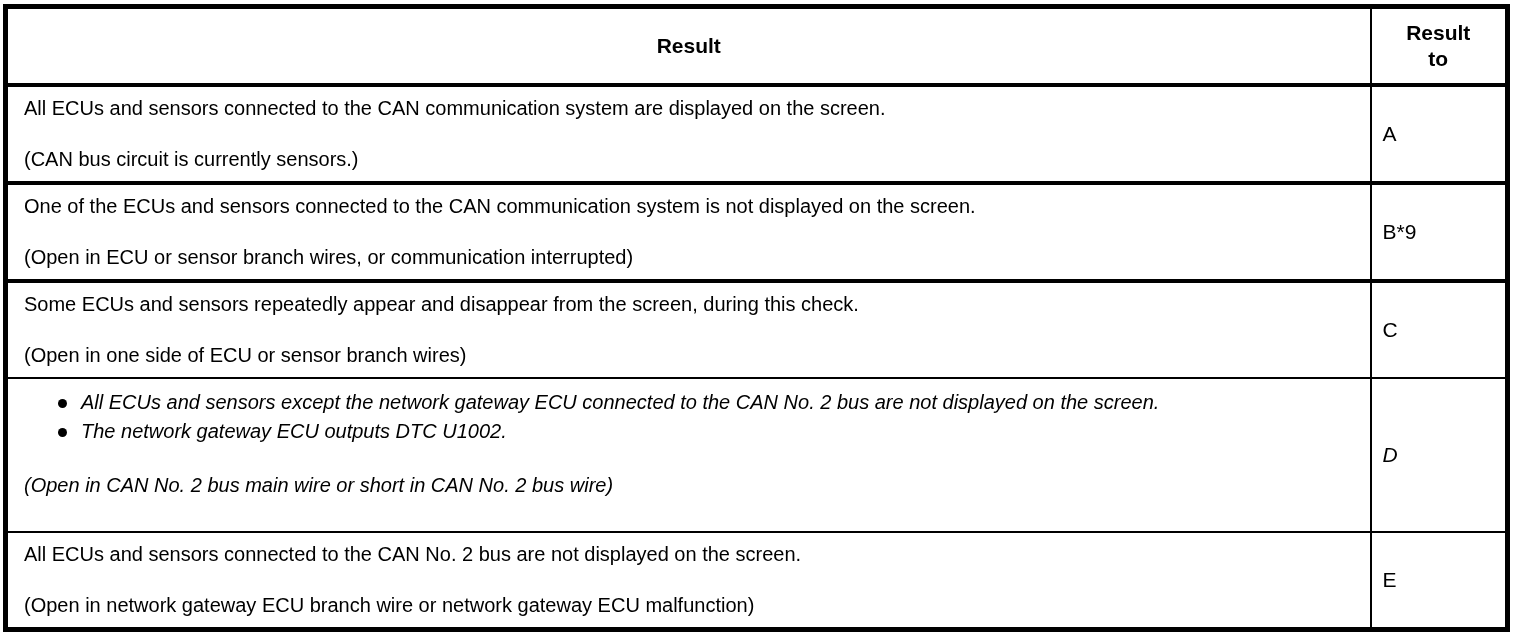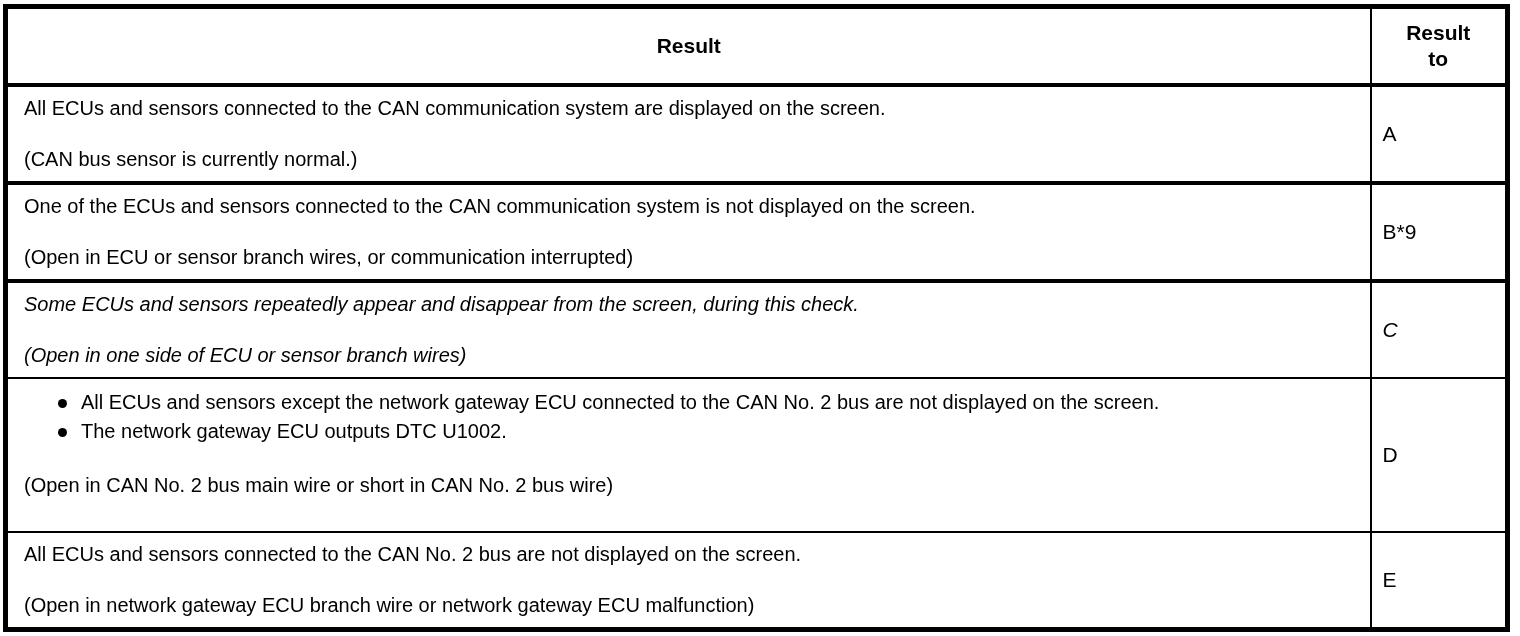--- a/index.html
+++ b/index.html
@@ -117,22 +117,22 @@
     font-size: 21px;
     line-height: 24px;
     vertical-align: middle;
     padding: 0 0 0 11px;
     text-align: left;
   }
 
   
   tr.row-1 td.cell { height: 92px; }
   tr.row-2 td.cell { height: 92px; }
-  tr.row-3 td.cell { height: 92px; font-style: italic; }
-  tr.row-4 td.cell { height: 152px; }
+  tr.row-3 td.cell { height: 92px; }
+  tr.row-4 td.cell { height: 152px; font-style: italic; }
   tr.row-5 td.cell { height: 92px; }
 </style>
 </head>
 <body>
 
 <div class="sheet">
 
   <table class="result-table">
     <colgroup>
       <col class="col-result">
@@ -147,21 +147,21 @@
         <td class="cell header-proceed">
           <span class="hdr-text">Result</span>
           <span class="hdr-text">to</span>
         </td>
       </tr>
 
       <tr class="row-1">
         <td class="cell">
           <div class="result-body">
             <span class="line">All ECUs and sensors connected to the CAN communication system are displayed on the screen.</span>
-            <span class="line gap">(CAN bus sensor is currently normal.)</span>
+            <span class="line gap">(CAN bus circuit is currently sensors.)</span>
           </div>
         </td>
         <td class="cell proceed">A</td>
       </tr>
 
       <tr class="row-2">
         <td class="cell">
           <div class="result-body">
             <span class="line">One of the ECUs and sensors connected to the CAN communication system is not displayed on the screen.</span>
             <span class="line gap">(Open in ECU or sensor branch wires, or communication interrupted)</span>

